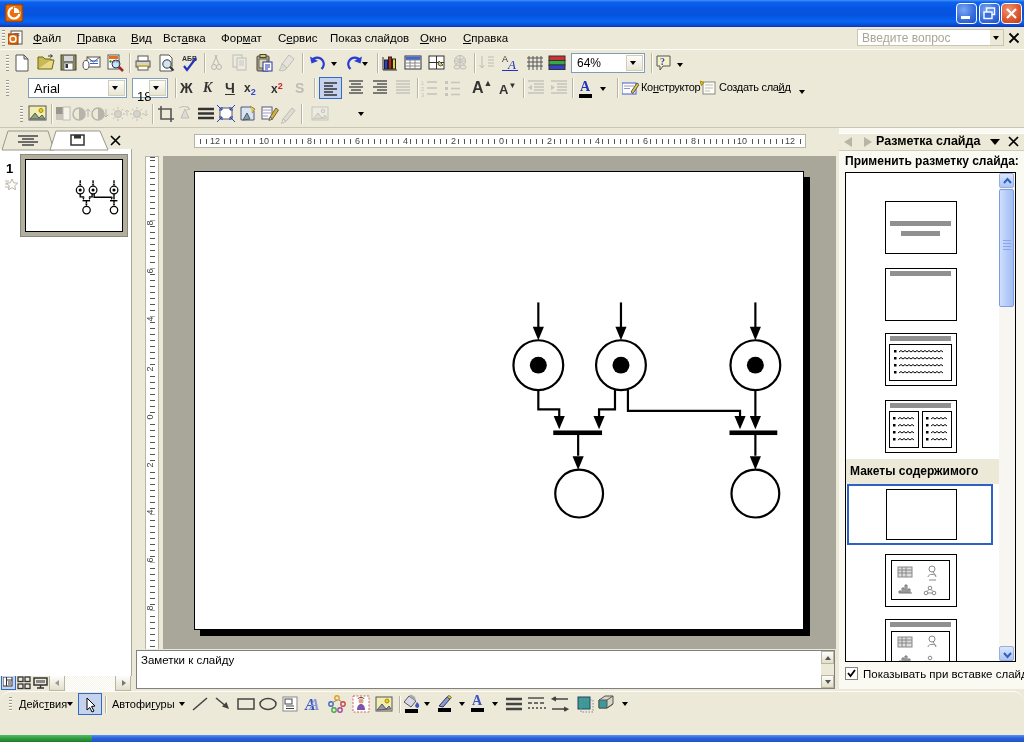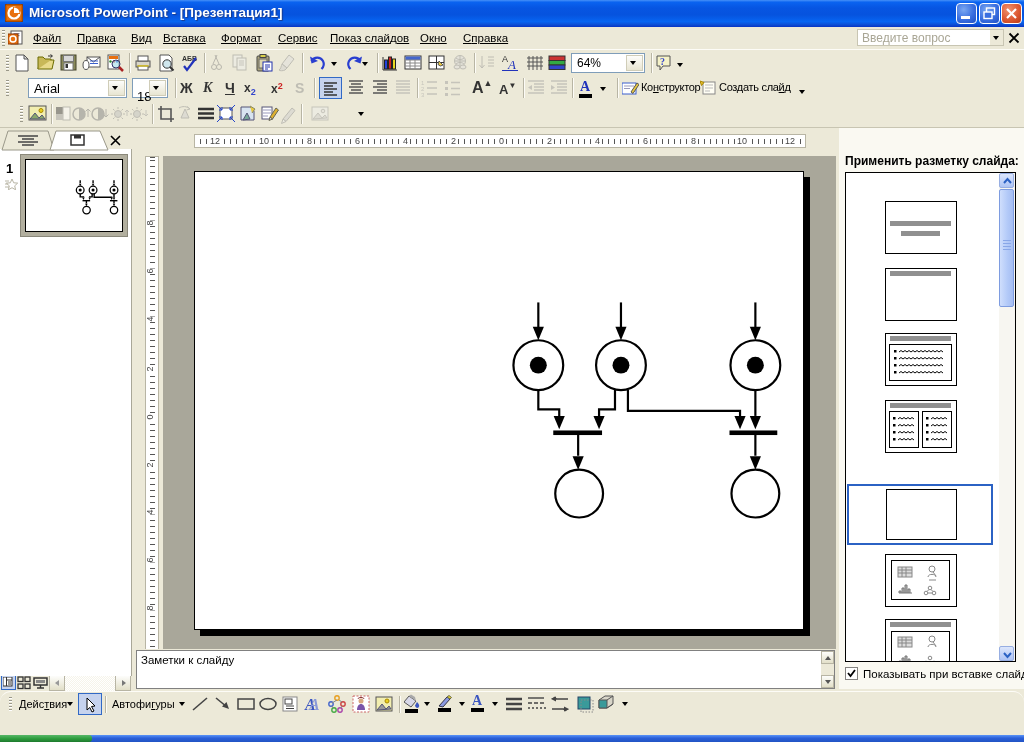--- a/index.html
+++ b/index.html
@@ -9,21 +9,21 @@
 .ic{position:absolute;width:20px;height:20px;}
 svg{display:block;}
 
 #title{left:0;top:0;width:1024px;height:27px;background:linear-gradient(180deg,#4791f8 0%,#0a63f0 8%,#0755e2 30%,#0653de 55%,#0765f2 80%,#0d52d8 90%,#0834c4 100%);}
 .capbtn{position:absolute;top:3px;width:21px;height:21px;border-radius:4px;border:1px solid #fff;box-sizing:border-box;}
 .bluebtn{background:radial-gradient(circle at 35% 30%,#7aa8f2,#3a6fe0 55%,#1f4fc4 100%);}
 #closebtn{background:radial-gradient(circle at 35% 30%,#f0926f,#dd5a33 55%,#b93a16 100%);}
 .capglyph{position:absolute;color:#fff;font-weight:bold;}
 
 #menubar{left:0;top:27px;width:1024px;height:22px;background:#ECE9D8;}
-.mi{position:absolute;top:4px;line-height:15px;font-size:11.5px;text-decoration:underline;}
+.mi{position:absolute;top:4px;line-height:15px;font-size:11.5px;}
 
 .toolrow{position:absolute;left:0;width:1024px;height:26px;background:#ECE9D8;}
 .combo{position:absolute;background:#fff;border:1px solid #7f9db9;box-sizing:border-box;height:20px;top:3px;}
 .combo .arr{position:absolute;right:1px;top:1px;bottom:1px;width:15px;background:linear-gradient(180deg,#fdfdfb,#e8e5d2);border:1px solid #d0cdb8;}
 .darr{position:absolute;width:0;height:0;border-left:3.5px solid transparent;border-right:3.5px solid transparent;border-top:4px solid #000;}
 .tsep{top:3px;height:20px;}
 .gray{opacity:.45;filter:grayscale(1);}
 .lt{position:absolute;width:72px;height:53px;border:1.5px solid #000;background:#fff;box-sizing:border-box;}
 .gb{position:absolute;background:#909090;}
 .sbtn{width:15px;height:15px;background:linear-gradient(180deg,#dce6fb,#c0d1f8 60%,#aec4f4);border:1px solid #97aee2;border-radius:2px;box-sizing:border-box;}
@@ -33,21 +33,20 @@
 <div id="win">
 
 <div id="title" class="abs">
  <svg class="abs" style="left:5px;top:4px" width="18" height="18">
         <rect x="0" y="0" width="18" height="18" rx="2" fill="#d06000" stroke="#803000"></rect>
         <rect x="2" y="2" width="14" height="14" fill="#e87010"></rect>
         <circle cx="9" cy="9" r="5.5" fill="none" stroke="#fff" stroke-width="2.2"></circle>
         <rect x="8" y="3" width="7" height="7" fill="#e87010"></rect>
         <path d="M9 9 L9 3.5 A5.5 5.5 0 0 1 14.5 9 Z" fill="#fff"></path>
       </svg>
- <div class="abs" style="left:29px;top:5px;font-size:13.5px;font-weight:bold;color:#fff;text-shadow:1px 1px 1px #1a3a8a;">Microsoft PowerPoint - [Презентация1]</div>
  <div class="capbtn bluebtn" style="left:956px;">
         <div class="capglyph" style="left:4px;top:12px;width:9px;height:3px;background:#fff;"></div>
       </div>
  <div class="capbtn bluebtn" style="left:978.5px;">
         <svg class="abs" style="left:3px;top:3px" width="13" height="13">
           <rect x="3.5" y="1" width="8" height="6.5" fill="none" stroke="#fff" stroke-width="1.4"></rect>
           <rect x="1" y="5" width="8" height="6.5" fill="#3a6fe0" stroke="#fff" stroke-width="1.4"></rect>
         </svg>
       </div>
  <div class="capbtn" id="closebtn" style="left:1000.5px;">
@@ -500,20 +499,31 @@
        </g>
        <g fill="#000">
             <circle cx="344" cy="194" r="8.5"></circle>
             <circle cx="427" cy="194" r="8.5"></circle>
             <circle cx="562" cy="194" r="8.5"></circle>
           </g>
      </svg>
  </div>
 
  <div id="pane" class="abs" style="left:839px;top:0px;width:185px;height:561px;background:#faf9f2;z-index:3;">
+  <div class="abs" style="left:0;top:5px;width:185px;height:16px;background:#ece9d8;border-top:1px solid #fff;border-bottom:1px solid #cfccb8;">
+    <svg class="abs" style="left:5px;top:3px" width="30" height="10">
+            <path d="M8 0 v10 l-8 -5 z" fill="#b8b5a5"></path>
+            <path d="M20 0 v10 l8 -5 z" fill="#b8b5a5"></path>
+          </svg>
+    <div class="abs" style="left:37px;top:0px;font-weight:bold;font-size:12.5px;">Разметка слайда</div>
+    <div class="darr" style="left:151px;top:5px;border-left-width:5px;border-right-width:5px;border-top-width:6px;"></div>
+    <svg class="abs" style="left:169px;top:2px" width="11" height="11">
+            <path d="M1 1 L10 10 M10 1 L1 10" stroke="#000" stroke-width="1.7"></path>
+          </svg>
+  </div>
   <div class="abs" style="left:6px;top:26px;font-weight:bold;font-size:12px;white-space:nowrap;">Применить разметку слайда:</div>
   <div id="listbox" class="abs" style="left:6px;top:44px;width:171px;height:490px;background:#fff;border:1px solid #000;box-sizing:border-box;overflow:hidden;">
    <div class="lt" style="left:39px;top:28px;">
             <div class="gb" style="left:4px;top:19px;width:61px;height:5px;"></div>
             <div class="gb" style="left:15px;top:29px;width:39px;height:5px;"></div>
           </div>
    <div class="lt" style="left:39px;top:95px;">
             <div class="gb" style="left:4px;top:2px;width:61px;height:5px;"></div>
           </div>
    <div class="lt" style="left:39px;top:160px;">
@@ -554,20 +564,23 @@
                 <path d="M9 15 l2 -1.5 l2 1.5 l2 -1.5 l2 1.5 l2 -1.5 l2 1.5 l2 -1.5 l2 1.5"></path>
                 <path d="M9 22 l2 -1.5 l2 1.5 l2 -1.5 l2 1.5 l2 -1.5 l2 1.5 l2 -1.5 l2 1.5"></path>
                 <path d="M9 29 l2 -1.5 l2 1.5 l2 -1.5 l2 1.5 l2 -1.5 l2 1.5 l2 -1.5 l2 1.5"></path>
                 <path d="M42 8 l2 -1.5 l2 1.5 l2 -1.5 l2 1.5 l2 -1.5 l2 1.5 l2 -1.5 l2 1.5"></path>
                 <path d="M42 15 l2 -1.5 l2 1.5 l2 -1.5 l2 1.5 l2 -1.5 l2 1.5 l2 -1.5 l2 1.5"></path>
                 <path d="M42 22 l2 -1.5 l2 1.5 l2 -1.5 l2 1.5 l2 -1.5 l2 1.5 l2 -1.5 l2 1.5"></path>
                 <path d="M42 29 l2 -1.5 l2 1.5 l2 -1.5 l2 1.5 l2 -1.5 l2 1.5 l2 -1.5 l2 1.5"></path>
               </g>
             </svg>
    </div>
+   <div class="abs" style="left:0;top:286px;width:153px;height:25px;background:#ece9d8;">
+            <div class="abs" style="left:4px;top:5px;font-weight:bold;">Макеты содержимого</div>
+          </div>
    <div class="abs" style="left:1px;top:311px;width:146px;height:61px;border:2px solid #2b62c4;background:#fff;box-sizing:border-box;">
      <div class="lt" style="left:37px;top:3px;width:71px;height:51px;"></div>
    </div>
    <div class="lt" style="left:39px;top:381px;">
      <svg class="abs" style="left:5px;top:5px" width="59" height="40">
               <rect x="0.5" y="0.5" width="58" height="39" fill="none" stroke="#000"></rect>
               <g>
                 <rect x="7" y="7" width="14" height="10" fill="#ddd" stroke="#888"></rect>
                 <path d="M7 10 h14 M7 13 h14 M11 7 v10 M15 7 v10" stroke="#888"></path>
                 <circle cx="41" cy="9" r="3" fill="none" stroke="#888"></circle>

